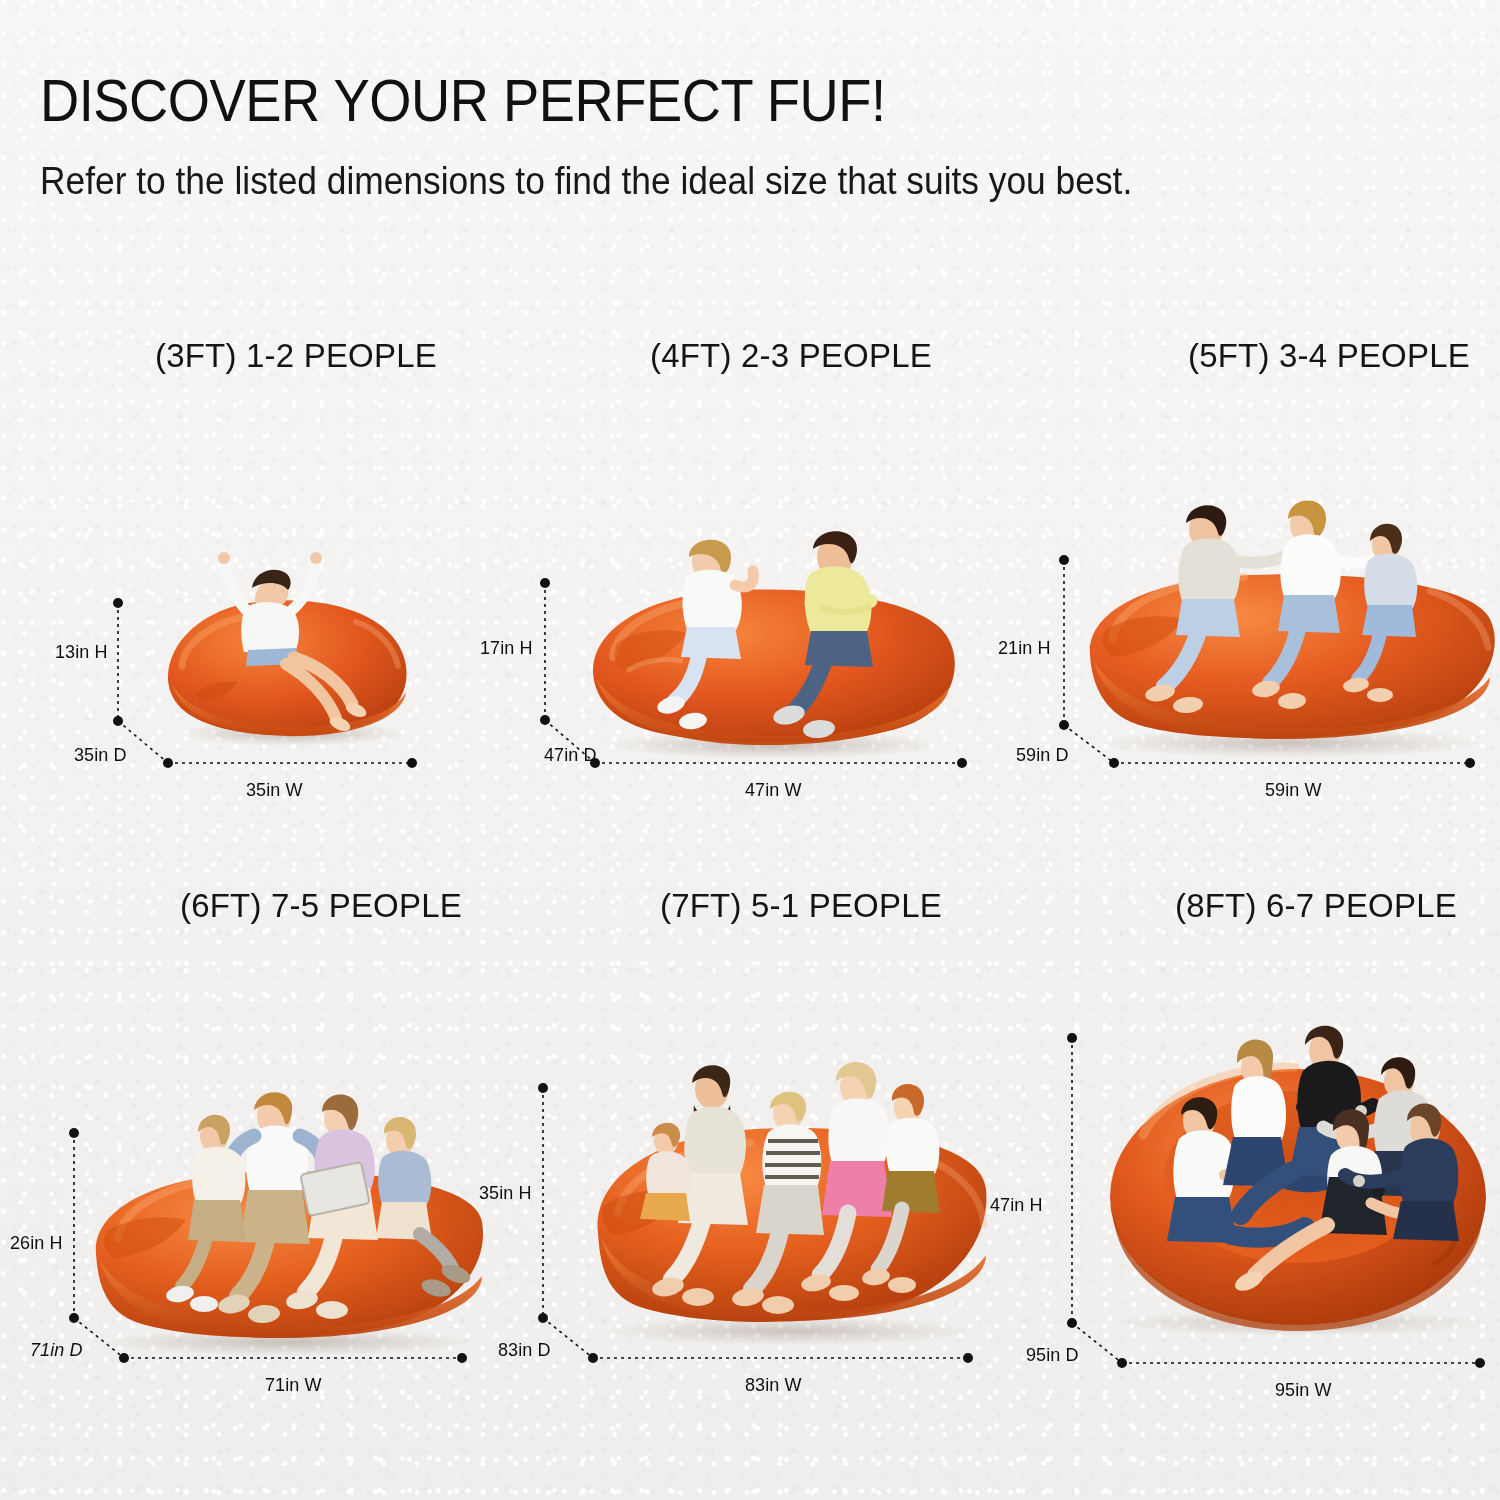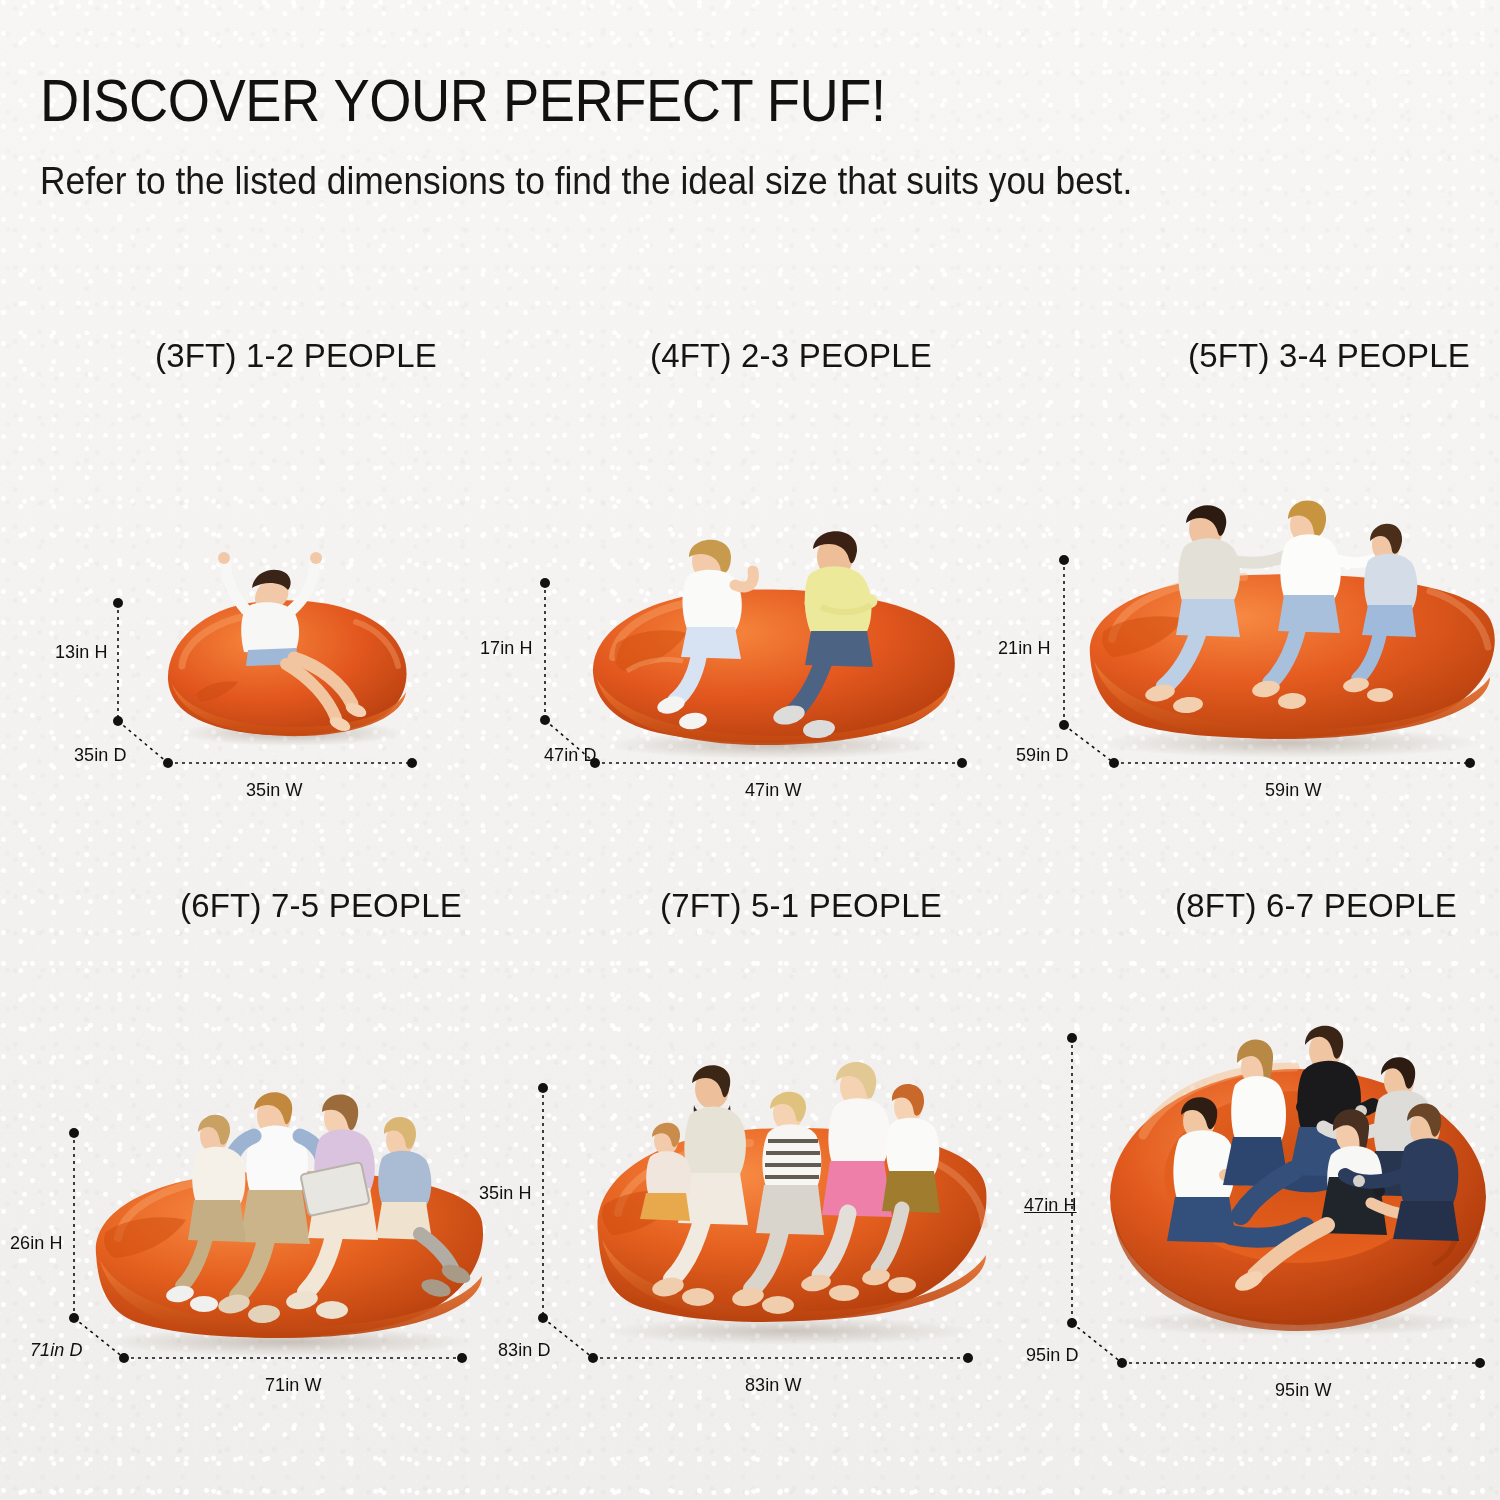--- a/index.html
+++ b/index.html
@@ -579,19 +579,19 @@
           <line x1="82" y1="448" x2="132" y2="488"></line>
           <line x1="132" y1="488" x2="490" y2="488"></line>
         </g>
         <g fill="#111">
           <circle cx="82" cy="163" r="5"></circle>
             <circle cx="82" cy="448" r="5"></circle>
           <circle cx="132" cy="488" r="5"></circle>
             <circle cx="490" cy="488" r="5"></circle>
         </g>
       </svg>
-      <div class="dlab" style="left:34px;top:320px;text-decoration:underline;">47in H</div>
+      <div class="dlab" style="left:0;top:320px;">47in H</div>
       <div class="dlab" style="left:36px;top:470px;">95in D</div>
       <div class="dlab" style="left:285px;top:505px;">95in W</div>
     </div>
   </div>
 
 </div>
 
 </body></html>

